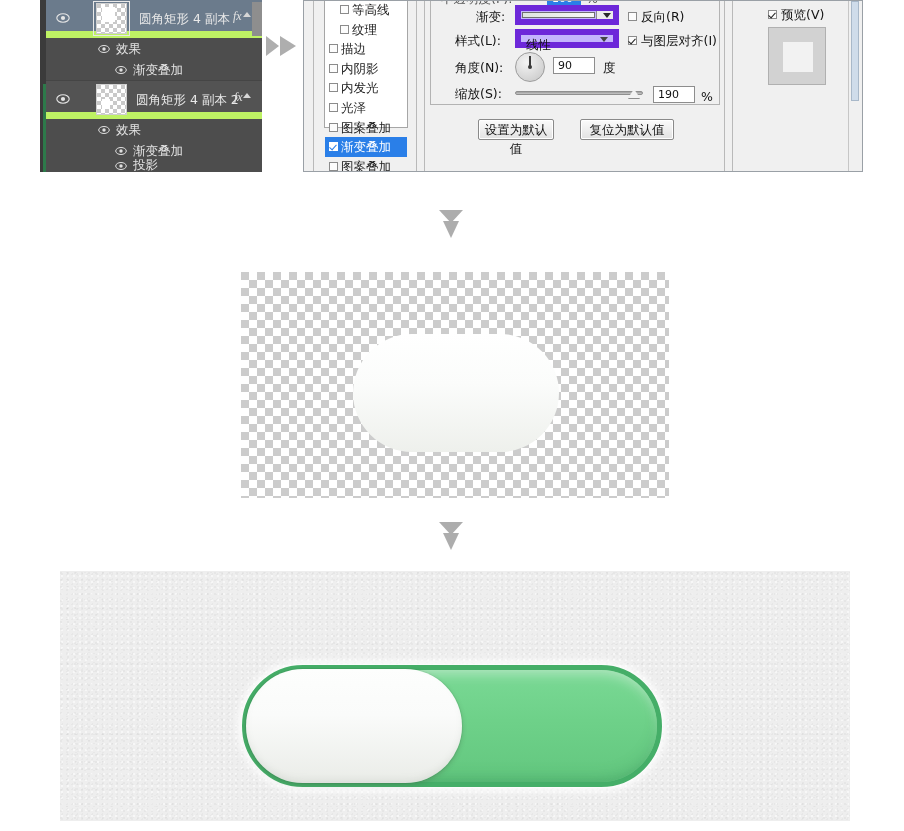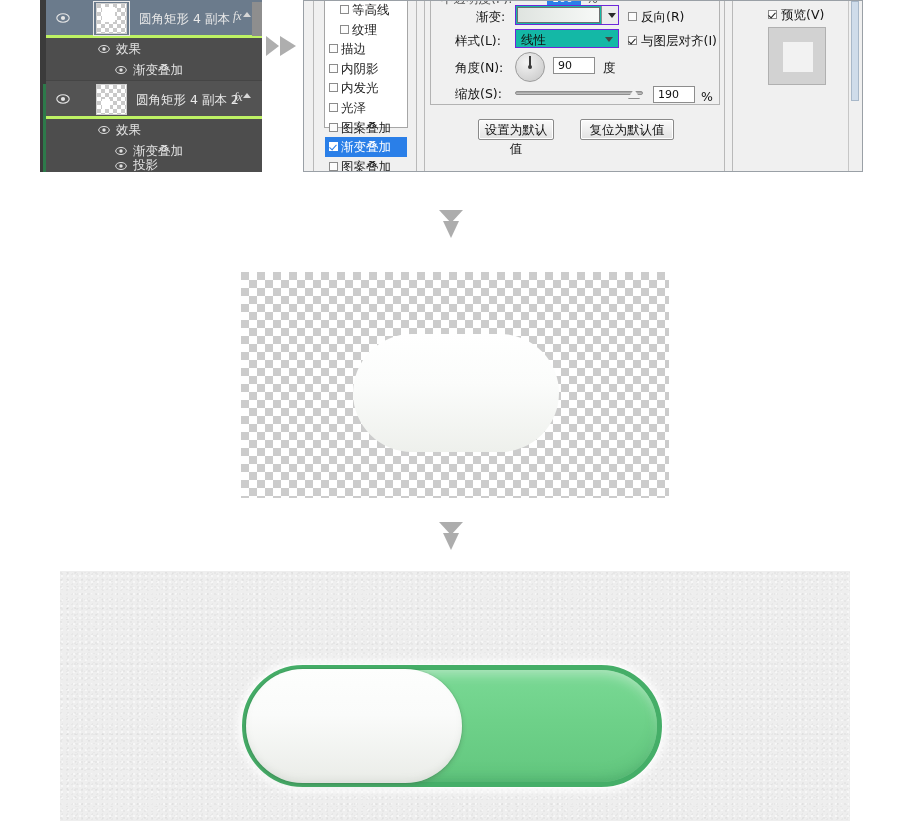--- a/index.html
+++ b/index.html
@@ -23,21 +23,21 @@
     box-sizing:border-box;
     overflow:hidden;
   }
   #layers-panel .leftcol{
     position:absolute;left:0;top:0;width:3px;height:172px;background:#3b3b3b;
   }
   .green-strip{position:absolute;left:0;top:84px;width:3px;height:88px;background:#2d7a4a;}
   .layer-row{
     position:absolute;left:3px;height:38px;width:219px;
     box-sizing:border-box;
-    border-bottom:3px solid #bef264;
+    border-bottom:7px solid #bef264;
   }
   .layer-row.selected{background:#6b7b8c;}
   .layer-row .eye{
     position:absolute;left:10px;top:12px;width:14px;height:12px;
   }
   .thumb{
     position:absolute;top:3px;width:31px;height:31px;
     background:
       repeating-conic-gradient(#ffffff 0% 25%, #c9c9c9 0% 50%) 0 0/8px 8px;
     border:1px solid #cfcfcf;
@@ -127,21 +127,21 @@
   }
   .frow{position:absolute;font-size:12.5px;color:#131313;white-space:nowrap;
         font-family:"DejaVu Sans","Liberation Sans",sans-serif;}
   .flabel{text-align:center;}
   .txtbox{
     position:absolute;background:#ffffff;border:1px solid #8d8d8d;box-sizing:border-box;
     font-size:11px;color:#111;line-height:15px;padding-left:4px;
     font-family:"DejaVu Sans","Liberation Sans",sans-serif;
   }
   .combo{
-    position:absolute;background:#14b8a6;border:1px solid #6d28d9;box-sizing:border-box;
+    position:absolute;background:#c4b5fd;border:6px solid #6d28d9;box-sizing:border-box;
   }
   .combo .arrow{
     position:absolute;right:2px;top:50%;margin-top:-2px;width:0;height:0;
     border-left:4px solid transparent;border-right:4px solid transparent;
     border-top:5px solid #2a2a2a;
   }
   .combo .btnbox{
     position:absolute;right:0;top:0;bottom:0;width:17px;background:#ececec;
     border-left:1px solid #8d8d8d;box-sizing:border-box;
   }

